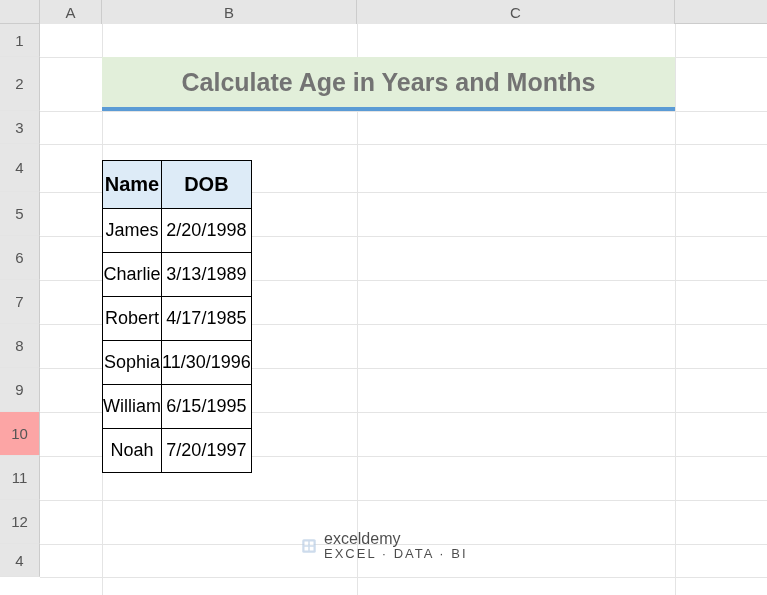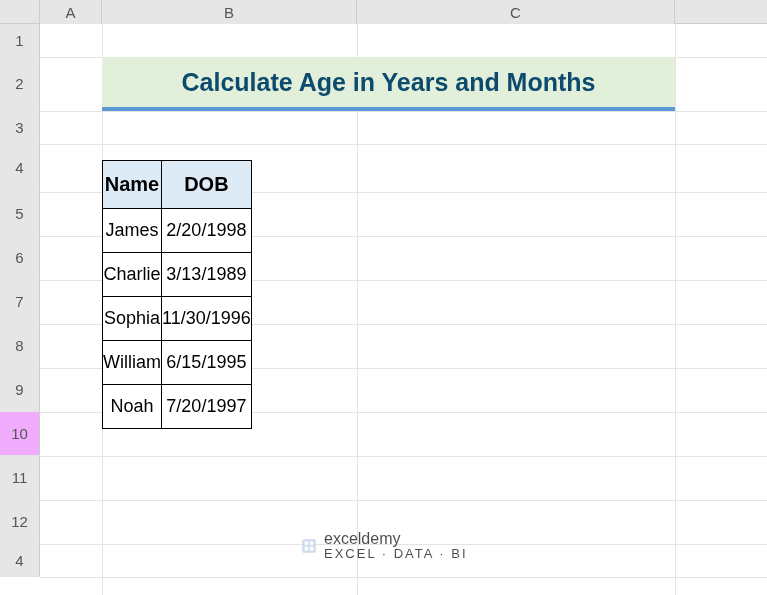--- a/index.html
+++ b/index.html
@@ -51,21 +51,21 @@
     display: flex;
     align-items: center;
     justify-content: center;
     color: #555;
     font-size: 15px;
     border-right: 1px solid #ccc;
     border-bottom: 1px solid #e4e4e4;
     background: #e6e6e6;
   }
   .row-h.selected {
-    background: #f0abfc;
+    background: #fca5a5;
   }
   .grid {
     position: absolute;
     left: 40px;
     top: 24px;
   }
   .gridline-v {
     position: absolute;
     top: 0;
     width: 1px;
@@ -79,21 +79,21 @@
     background: #e4e4e4;
     width: 727px;
   }
   .title-cell {
     position: absolute;
     background: #e2efda;
     display: flex;
     align-items: center;
     justify-content: center;
     font-weight: bold;
-    color: #0c4a6e;
+    color: #737373;
     font-size: 25px;
     border-bottom: 4px solid #5b9bd5;
   }
   .data-table {
     position: absolute;
     border-collapse: collapse;
   }
   .data-table th {
     background: #ddebf7;
     font-weight: bold;
@@ -192,20 +192,24 @@
       <tbody id="tbody">
           <tr>
             <td style="width: 255px; height: 44px;">James</td>
             <td style="width: 318px; height: 44px;">2/20/1998</td>
           </tr>
           <tr>
             <td style="width: 255px; height: 44px;">Charlie</td>
             <td style="width: 318px; height: 44px;">3/13/1989</td>
           </tr>
           <tr>
+            <td style="width: 255px; height: 44px;">Robert</td>
+            <td style="width: 318px; height: 44px;">4/17/1985</td>
+          </tr>
+          <tr>
             <td style="width: 255px; height: 44px;">Sophia</td>
             <td style="width: 318px; height: 44px;">11/30/1996</td>
           </tr>
           <tr>
             <td style="width: 255px; height: 44px;">William</td>
             <td style="width: 318px; height: 44px;">6/15/1995</td>
           </tr>
           <tr>
             <td style="width: 255px; height: 44px;">Noah</td>
             <td style="width: 318px; height: 44px;">7/20/1997</td>

